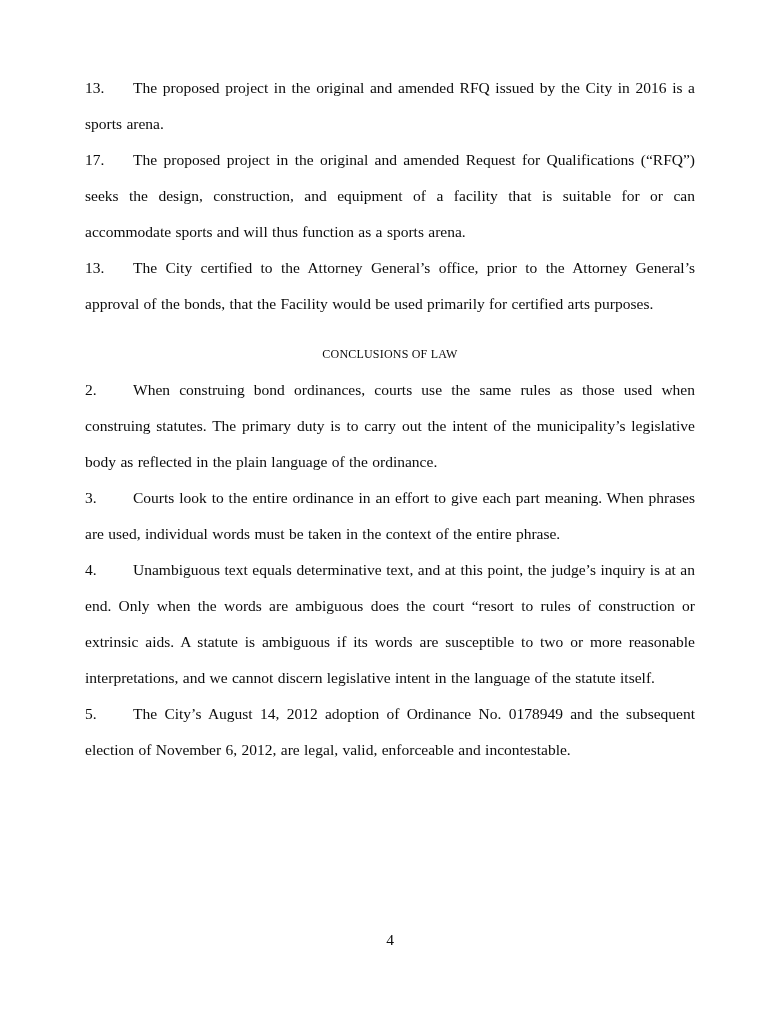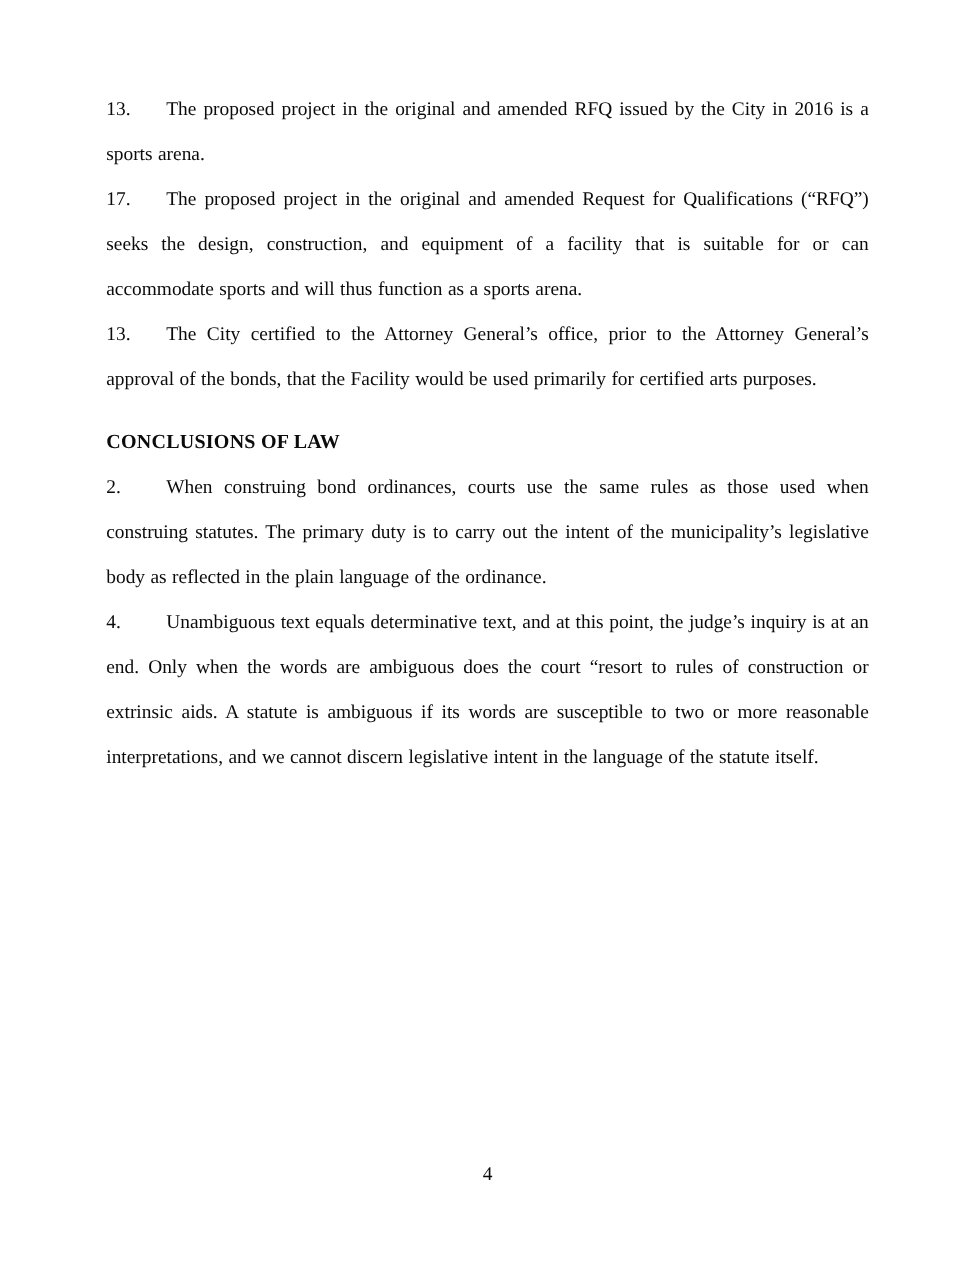--- a/index.html
+++ b/index.html
@@ -30,23 +30,24 @@
     text-align: justify;
     word-spacing: 0.5px;
   }
   .para .num {
     display: inline-block;
     width: 48px;
     text-align: left;
   }
   .heading {
     margin: 14px 0 0 0;
-    font-size: 16px;
-    font-weight: 700;
+    font-size: 12px;
+    font-weight: 400;
     line-height: 36px;
+    text-align: center;
     letter-spacing: 0.2px;
   }
   .page-number {
     position: absolute;
     left: 0;
     top: 922px;
     width: 780px;
     text-align: center;
     font-size: 15.5px;
     line-height: 36px;
@@ -62,20 +63,22 @@
 
     <p class="para"><span class="num">17.</span><span class="txt">The proposed project in the original and amended Request for Qualifications (“RFQ”) seeks the design, construction, and equipment of a facility that is suitable for or can accommodate sports and will thus function as a sports arena.</span></p>
 
     <p class="para"><span class="num">13.</span><span class="txt">The City certified to the Attorney General’s office, prior to the Attorney General’s approval of the bonds, that the Facility would be used primarily for certified arts purposes.</span></p>
 
     <h2 class="heading">CONCLUSIONS OF LAW</h2>
 
 
     <p class="para"><span class="num">2.</span><span class="txt">When construing bond ordinances, courts use the same rules as those used when construing statutes. The primary duty is to carry out the intent of the municipality’s legislative body as reflected in the plain language of the ordinance.</span></p>
 
+    <p class="para"><span class="num">3.</span><span class="txt">Courts look to the entire ordinance in an effort to give each part meaning. When phrases are used, individual words must be taken in the context of the entire phrase.</span></p>
 
     <p class="para"><span class="num">4.</span><span class="txt">Unambiguous text equals determinative text, and at this point, the judge’s inquiry is at an end. Only when the words are ambiguous does the court “resort to rules of construction or extrinsic aids. A statute is ambiguous if its words are susceptible to two or more reasonable interpretations, and we cannot discern legislative intent in the language of the statute itself.</span></p>
 
+    <p class="para"><span class="num">5.</span><span class="txt">The City’s August 14, 2012 adoption of Ordinance No. 0178949 and the subsequent election of November 6, 2012, are legal, valid, enforceable and incontestable.</span></p>
 
   </main>
 
   <footer class="page-number">4</footer>
 </div>
 
 </body></html>

